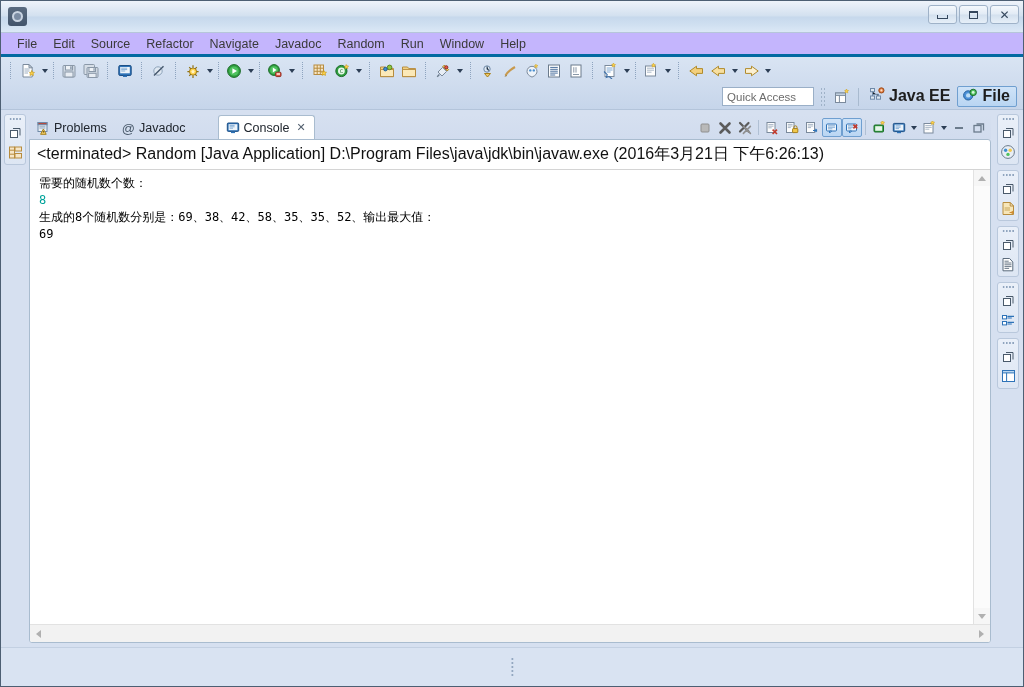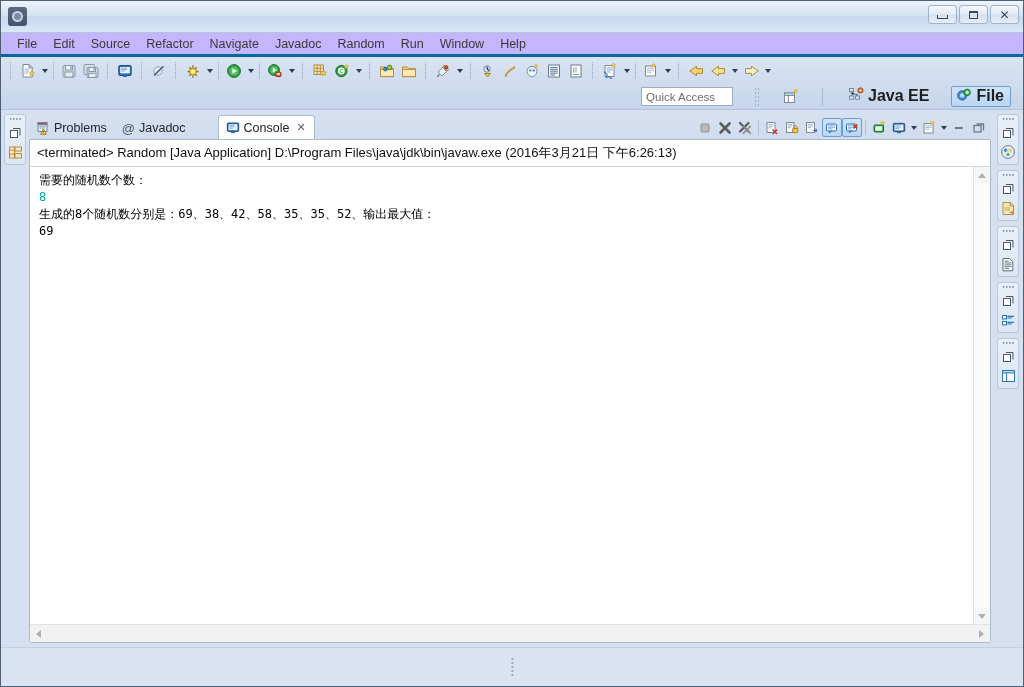--- a/index.html
+++ b/index.html
@@ -149,22 +149,22 @@
     border-right: 3.5px solid transparent;
     border-top: 4px solid #2c3e55;
   }
 
   
   .toolbar-row2 {
     height: 25px;
     display: flex;
     align-items: center;
     justify-content: flex-end;
-    padding-right: 12px;
-    gap: 15px;
+    padding-right: 6px;
+    gap: 0;
   }
   .quick-access {
     width: 92px;
     height: 19px;
     background: #ffffff;
     border: 1px solid #9aafc7;
     font-size: 11.5px;
     color: #6b6b6b;
     padding: 0 4px;
     line-height: 19px;
@@ -314,21 +314,21 @@
     flex: 1;
     background: #ffffff;
     border: 1px solid #a9bccf;
     border-radius: 0 3px 3px 3px;
     display: flex;
     flex-direction: column;
     min-height: 0;
     overflow: hidden;
   }
   .console-head {
-    font-size: 13px;
+    font-size: 16px;
     color: #111111;
     padding: 4px 6px 4px 7px;
     border-bottom: 1px solid #d4d4d4;
     white-space: nowrap;
     font-family: "Liberation Sans", sans-serif;
   }
   .console-main {
     flex: 1;
     display: flex;
     min-height: 0;

